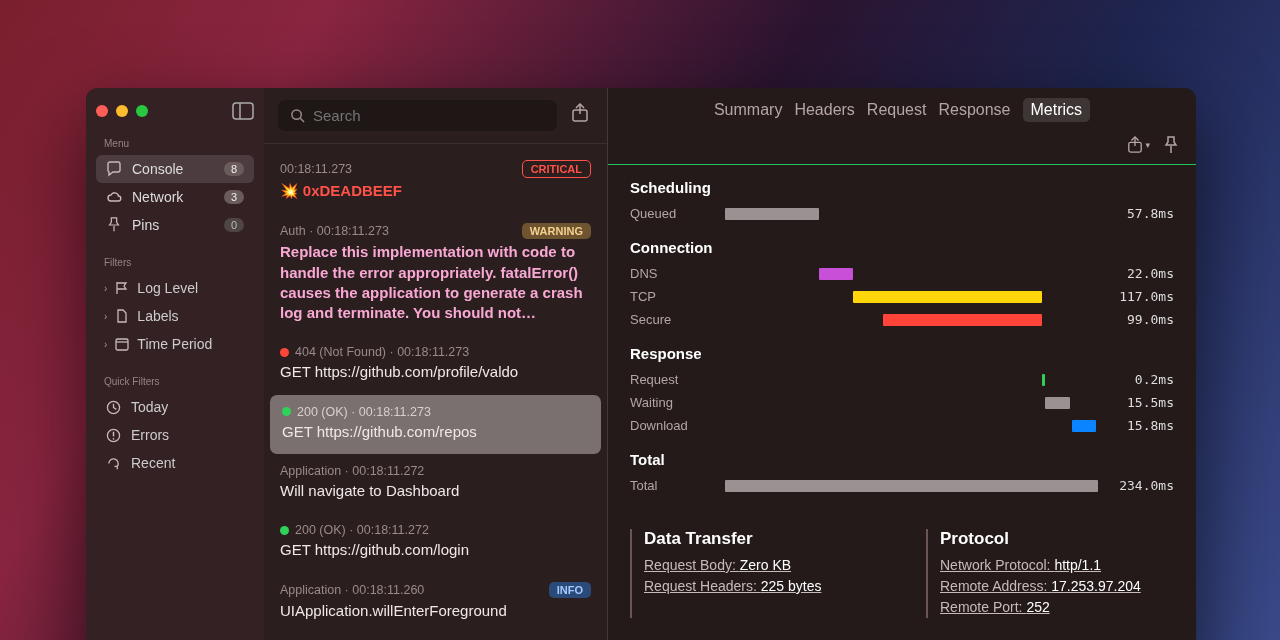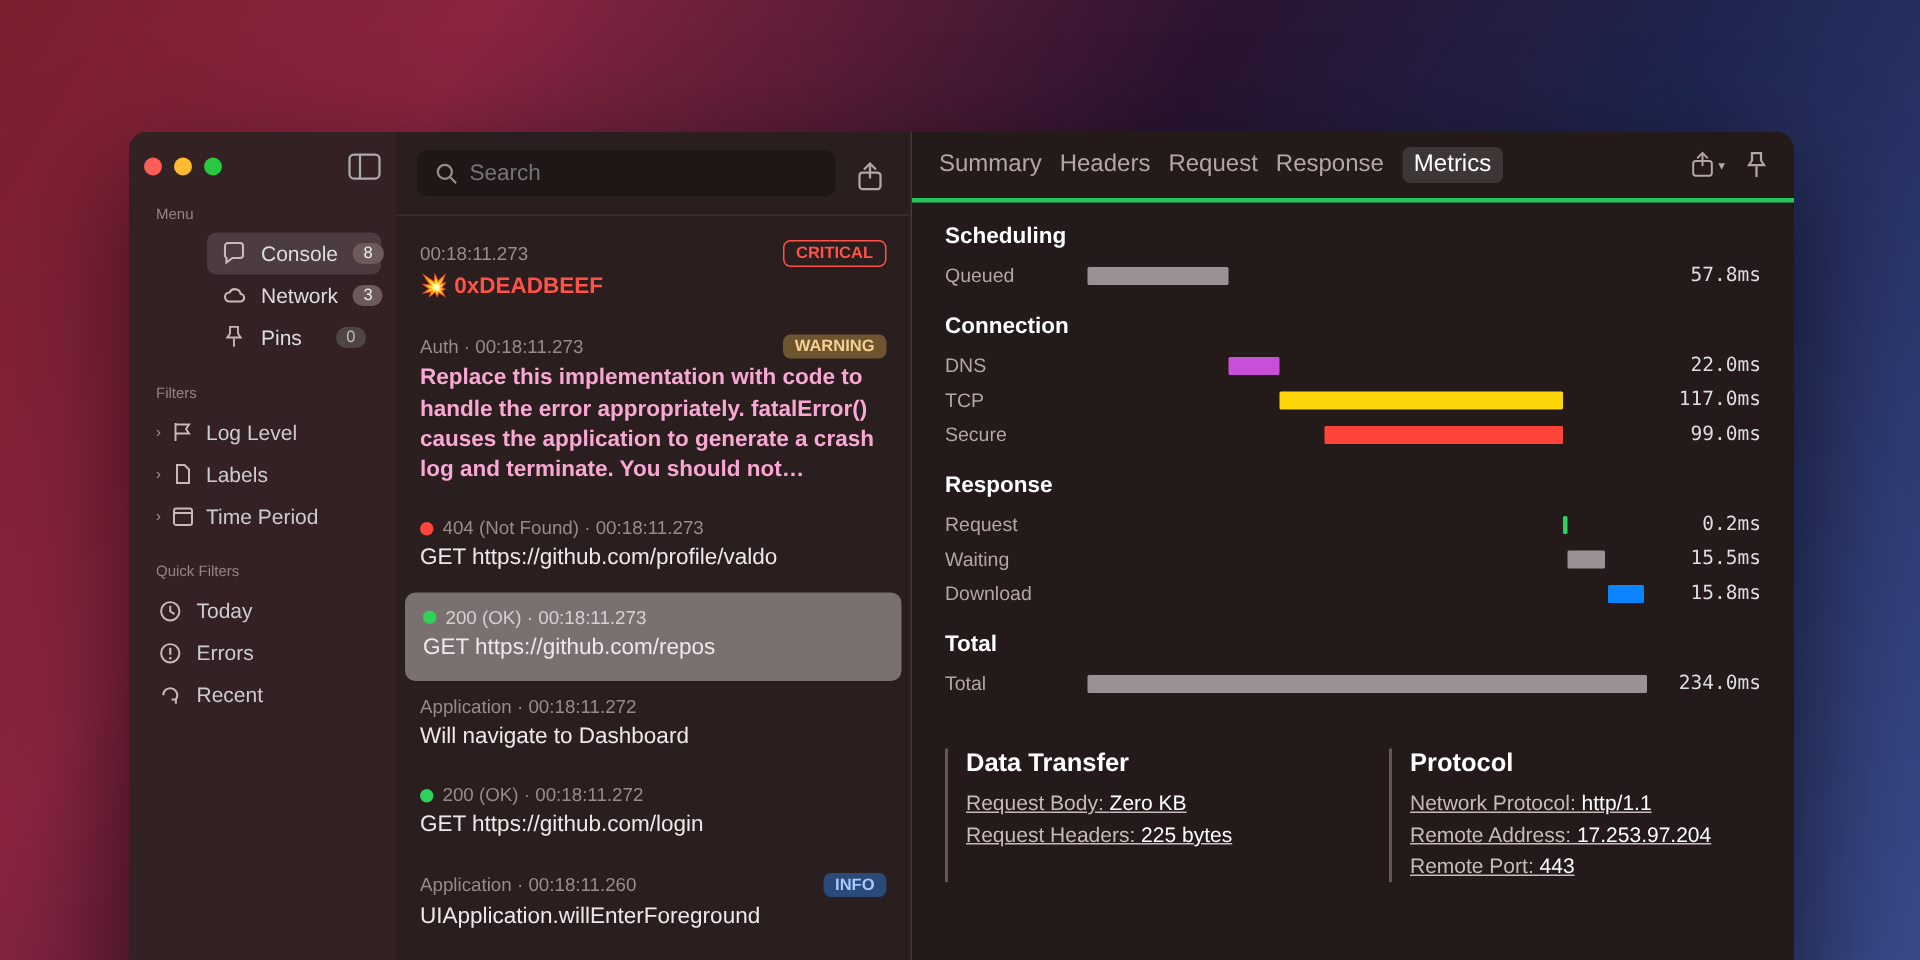--- a/index.html
+++ b/index.html
@@ -31,40 +31,40 @@
 .traffic { display: flex; gap: 8px; margin-bottom: 0; align-items: center; }
 .tdot { width: 12px; height: 12px; border-radius: 50%; }
 .tdot.r { background: #ff5f57; }
 .tdot.y { background: #febc2e; }
 .tdot.g { background: #28c840; }
 .sidebar-toggle { margin-left: auto; color: #aaa; width: 22px; height: 18px; }
 .section-label { color: #948585; font-size: 10px; margin: 18px 8px 6px; }
 .nav-item {
   display: flex; align-items: center; gap: 10px;
   padding: 6px 10px; border-radius: 6px;
-  color: #ddd; cursor: pointer; margin-left: 42px;
+  color: #ddd; cursor: pointer;
 }
 .nav-item.active { background: rgba(255,255,255,0.12); }
 .nav-item .icon { width: 16px; height: 16px; flex-shrink: 0; }
 .badge-count {
   margin-left: auto; background: #6b5b5b; color: #eee;
   border-radius: 10px; font-size: 11px; padding: 1px 7px;
 }
 .badge-count.zero { background: #504545; color: #bbb; }
 .filter-row { display: flex; align-items: center; gap: 8px; padding: 6px 8px; color: #ccc; cursor: pointer; }
 .chev { color: #999; font-size: 10px; }
 .qf-item { display: flex; align-items: center; gap: 10px; padding: 6px 10px; color: #ccc; cursor: pointer; }
 
 .middle {
   width: 344px;
   background: #2a1e1e;
   border-right: 1px solid #453838;
   display: flex; flex-direction: column;
 }
-.search-row { display: flex; align-items: flex-end; gap: 10px; padding: 12px 14px; border-bottom: 1px solid #3a2e2e; }
+.search-row { display: flex; align-items: flex-start; gap: 10px; padding: 12px 14px; border-bottom: 1px solid #3a2e2e; }
 .search-box {
   flex: 1; background: rgba(0,0,0,0.25); border-radius: 7px;
   padding: 7px 12px; display: flex; align-items: center; gap: 8px;
   color: #9a8a8a;
 }
 .search-box input {
   flex: 1; background: transparent; border: none; outline: none;
   color: #ccc; font-size: 15px;
 }
 .share-btn { color: #aaa; width: 26px; height: 26px; display: flex; align-items: center; justify-content: center; }
@@ -85,21 +85,21 @@
 }
 .pill.critical { background: transparent; color: #ff5248; border: 1px solid #ff5248; }
 .pill.warning { background: #6e5530; color: #f5d090; }
 .pill.info { background: #2a4a7a; color: #a5c8ff; }
 
 .detail {
   flex: 1;
   background: #241a1a;
   display: flex; flex-direction: column;
 }
-.tabbar { display: flex; align-items: center; gap: 14px; padding: 10px 18px; border-bottom: 3px solid #22c55e; }
+.tabbar { display: flex; align-items: center; gap: 14px; padding: 10px 18px; border-bottom: 1px solid #22c55e; flex-direction: column; }
 .tab { color: #b5a5a5; font-size: 16px; cursor: pointer; padding: 2px 0; }
 .tab.active { color: #fff; background: rgba(255,255,255,0.12); padding: 3px 8px; border-radius: 5px; }
 .tabbar .right { margin-left: auto; display: flex; gap: 14px; align-items: center; color: #b5a5a5; }
 .detail-body { padding: 14px 22px; overflow: hidden; }
 .sec-title { color: #fff; font-size: 15px; font-weight: 600; margin-bottom: 6px; }
 .big-title { font-size: 17px; font-weight: 700; color: #fff; margin-bottom: 6px; }
 .metric-row { display: flex; align-items: center; height: 23px; font-size: 13px; color: #b5a5a5; }
 .metric-label { width: 95px; }
 .metric-track { flex: 1; position: relative; height: 12px; }
 .metric-bar { position: absolute; height: 12px; border-radius: 1px; }
@@ -394,19 +394,19 @@
           <div id="transfer-rows">
               <div class="dline"><span>Request Body: </span><span class="val">Zero KB</span></div>
               <div class="dline"><span>Request Headers: </span><span class="val">225 bytes</span></div>
             </div>
         </div>
         <div class="dcol">
           <div class="big-title">Protocol</div>
           <div id="protocol-rows">
               <div class="dline"><span>Network Protocol: </span><span class="val">http/1.1</span></div>
               <div class="dline"><span>Remote Address: </span><span class="val">17.253.97.204</span></div>
-              <div class="dline"><span>Remote Port: </span><span class="val">443</span></div>
+              <div class="dline"><span>Remote Port: </span><span class="val">252</span></div>
             </div>
         </div>
       </div>
     </div>
   </div>
 </div>
 
 </body></html>

